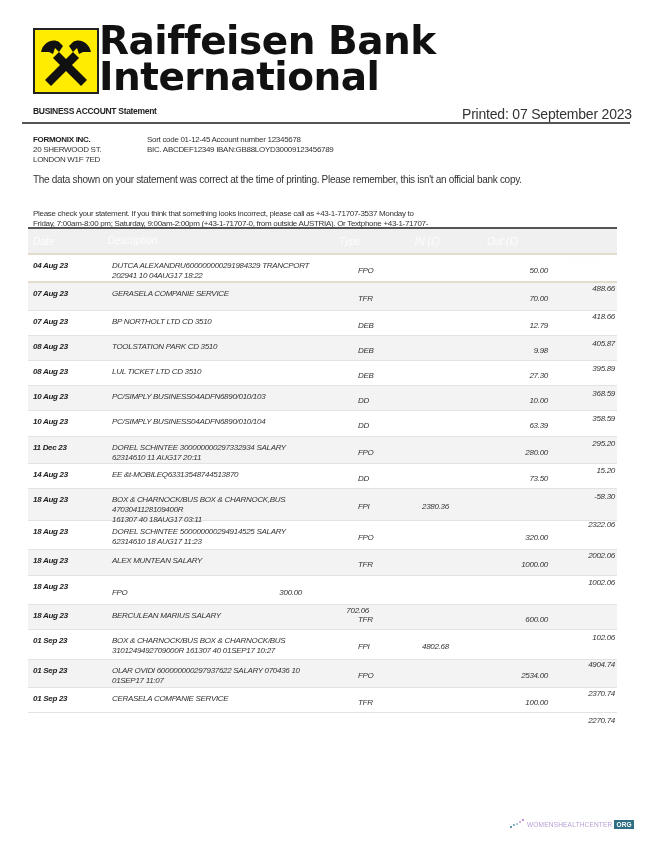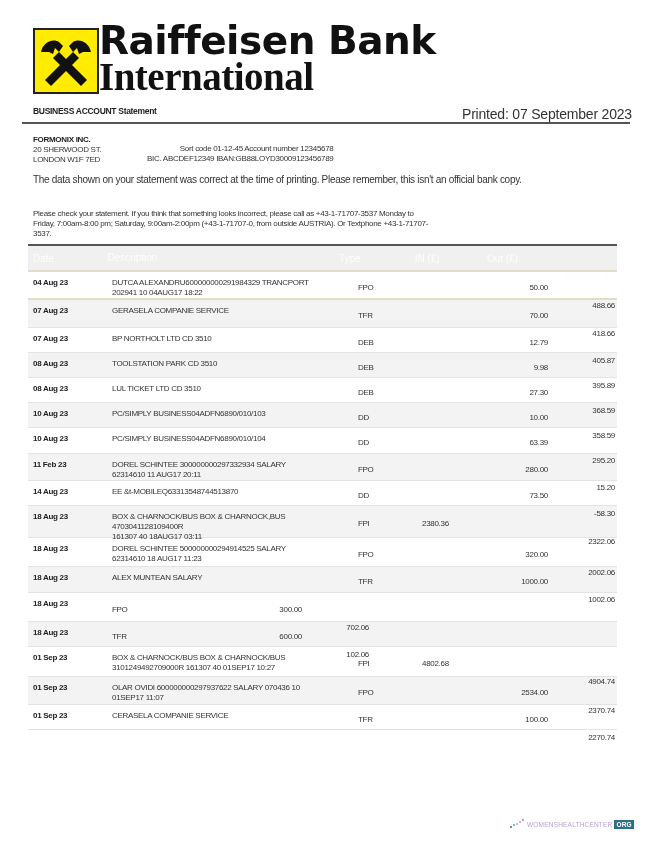--- a/index.html
+++ b/index.html
@@ -4,34 +4,34 @@
   <style>
     * { box-sizing: border-box; margin: 0; padding: 0; }
     html, body { width: 649px; height: 842px; background: #ffffff; overflow: hidden; }
     body { position: relative; font-family: "Liberation Sans", sans-serif; color: #222; }
 
     .logo-wrap { position: absolute; left: 33px; top: 27px; height: 68px; display: flex; align-items: center; }
     .logo-box { width: 66px; height: 66px; background: #ffec00; border: 2px solid #222; position: relative; }
     .logo-box svg { position: absolute; left: 0; top: 0; width: 62px; height: 62px; }
     .logo-text { font-family: "DejaVu Sans", sans-serif; font-weight: bold; color: #111; line-height: 36px; }
     .logo-line1 { font-size: 39px; letter-spacing: -0.5px; display: block; margin-top: -4px; }
-    .logo-line2 { font-size: 39px; letter-spacing: -0.5px; display: block; font-family: Liberation Serif, serif; }
+    .logo-line2 { font-size: 39px; letter-spacing: -0.5px; display: block; }
 
     .stmt-title { position: absolute; left: 33px; top: 106px; font-size: 8.5px; font-weight: bold; letter-spacing: -0.3px; }
     .printed { position: absolute; left: 462px; top: 106px; font-size: 14px; color: #333; letter-spacing: -0.2px; }
     .rule { position: absolute; left: 22px; top: 122px; width: 608px; height: 2px; background: #555; }
 
     .addr { position: absolute; left: 33px; top: 135px; font-size: 8px; line-height: 10px; letter-spacing: -0.3px; color: #333; }
     .addr .co { font-weight: bold; color: #222; }
-    .acct { position: absolute; left: 147px; top: 144px; font-size: 8px; line-height: 10px; letter-spacing: -0.3px; color: #333; text-align: right; }
+    .acct { position: absolute; left: 147px; top: 135px; font-size: 8px; line-height: 10px; letter-spacing: -0.3px; color: #333; }
 
     .notice1 { position: absolute; left: 33px; top: 174px; font-size: 10px; letter-spacing: -0.3px; color: #333; width: 560px; }
     .notice2 { position: absolute; left: 33px; top: 209px; font-size: 8px; line-height: 10px; letter-spacing: -0.3px; color: #333; width: 400px; }
 
-    .tbl { position: absolute; left: 28px; top: 244px; width: 589px; }
+    .tbl { position: absolute; left: 28px; top: 227px; width: 589px; font-style: italic; }
     .thead { height: 28px; background: #f0f0f0; border-top: 2px solid #555; border-bottom: 2px solid #e2dcc8; display: flex; align-items: center; font-size: 10px; color: #fdfdfd; }
     .row { display: flex; align-items: center; border-bottom: 1px solid #e3e3e3; font-size: 8px; letter-spacing: -0.3px; color: #333; }
     .row.odd { background: #ffffff; }
     .row.even { background: #f3f3f3; }
     .row.first { border-bottom: 2px solid #e2dcc8; }
     .c-date { width: 84px; padding-left: 5px; font-weight: bold; color: #222; }
     .c-desc { width: 246px; line-height: 10px; }
     .c-type { width: 60px; padding-top: 4px; }
     .c-in { width: 58px; text-align: left; padding-top: 4px; padding-left: 4px; }
     .c-out { width: 72px; text-align: right; padding-top: 4px; }
@@ -168,21 +168,21 @@
         <div class="c-desc">
           <div>PC/SIMPLY BUSINESS04ADFN6890/010/104</div>
           <div></div>
         </div>
         <div class="c-type">DD</div>
         <div class="c-in"></div>
         <div class="c-out">63.39</div>
         <div class="c-bal">295.20</div>
       </div>
       <div class="row even" style="height: 27px;">
-        <div class="c-date">11 Feb 23</div>
+        <div class="c-date">11 Dec 23</div>
         <div class="c-desc">
           <div>DOREL SCHINTEE 300000000297332934 SALARY</div>
           <div>62314610 11 AUG17 20:11</div>
         </div>
         <div class="c-type">FPO</div>
         <div class="c-in"></div>
         <div class="c-out">280.00</div>
         <div class="c-bal">15.20</div>
       </div>
       <div class="row odd single" style="height: 25px;">
@@ -231,20 +231,24 @@
       </div>
       <div class="row odd" style="height: 29px;">
         <div class="c-date">18 Aug 23</div>
         <div class="c-type">FPO</div>
         <div class="c-in"></div>
         <div class="c-out">300.00</div>
         <div class="c-bal">702.06</div>
       </div>
       <div class="row even single" style="height: 25px;">
         <div class="c-date">18 Aug 23</div>
+        <div class="c-desc">
+          <div>BERCULEAN MARIUS SALARY</div>
+          <div></div>
+        </div>
         <div class="c-type">TFR</div>
         <div class="c-in"></div>
         <div class="c-out">600.00</div>
         <div class="c-bal">102.06</div>
       </div>
       <div class="row odd" style="height: 30px;">
         <div class="c-date">01 Sep 23</div>
         <div class="c-desc">
           <div>BOX &amp; CHARNOCK/BUS BOX &amp; CHARNOCK/BUS</div>
           <div>3101249492709000R 161307 40 01SEP17 10:27</div>

